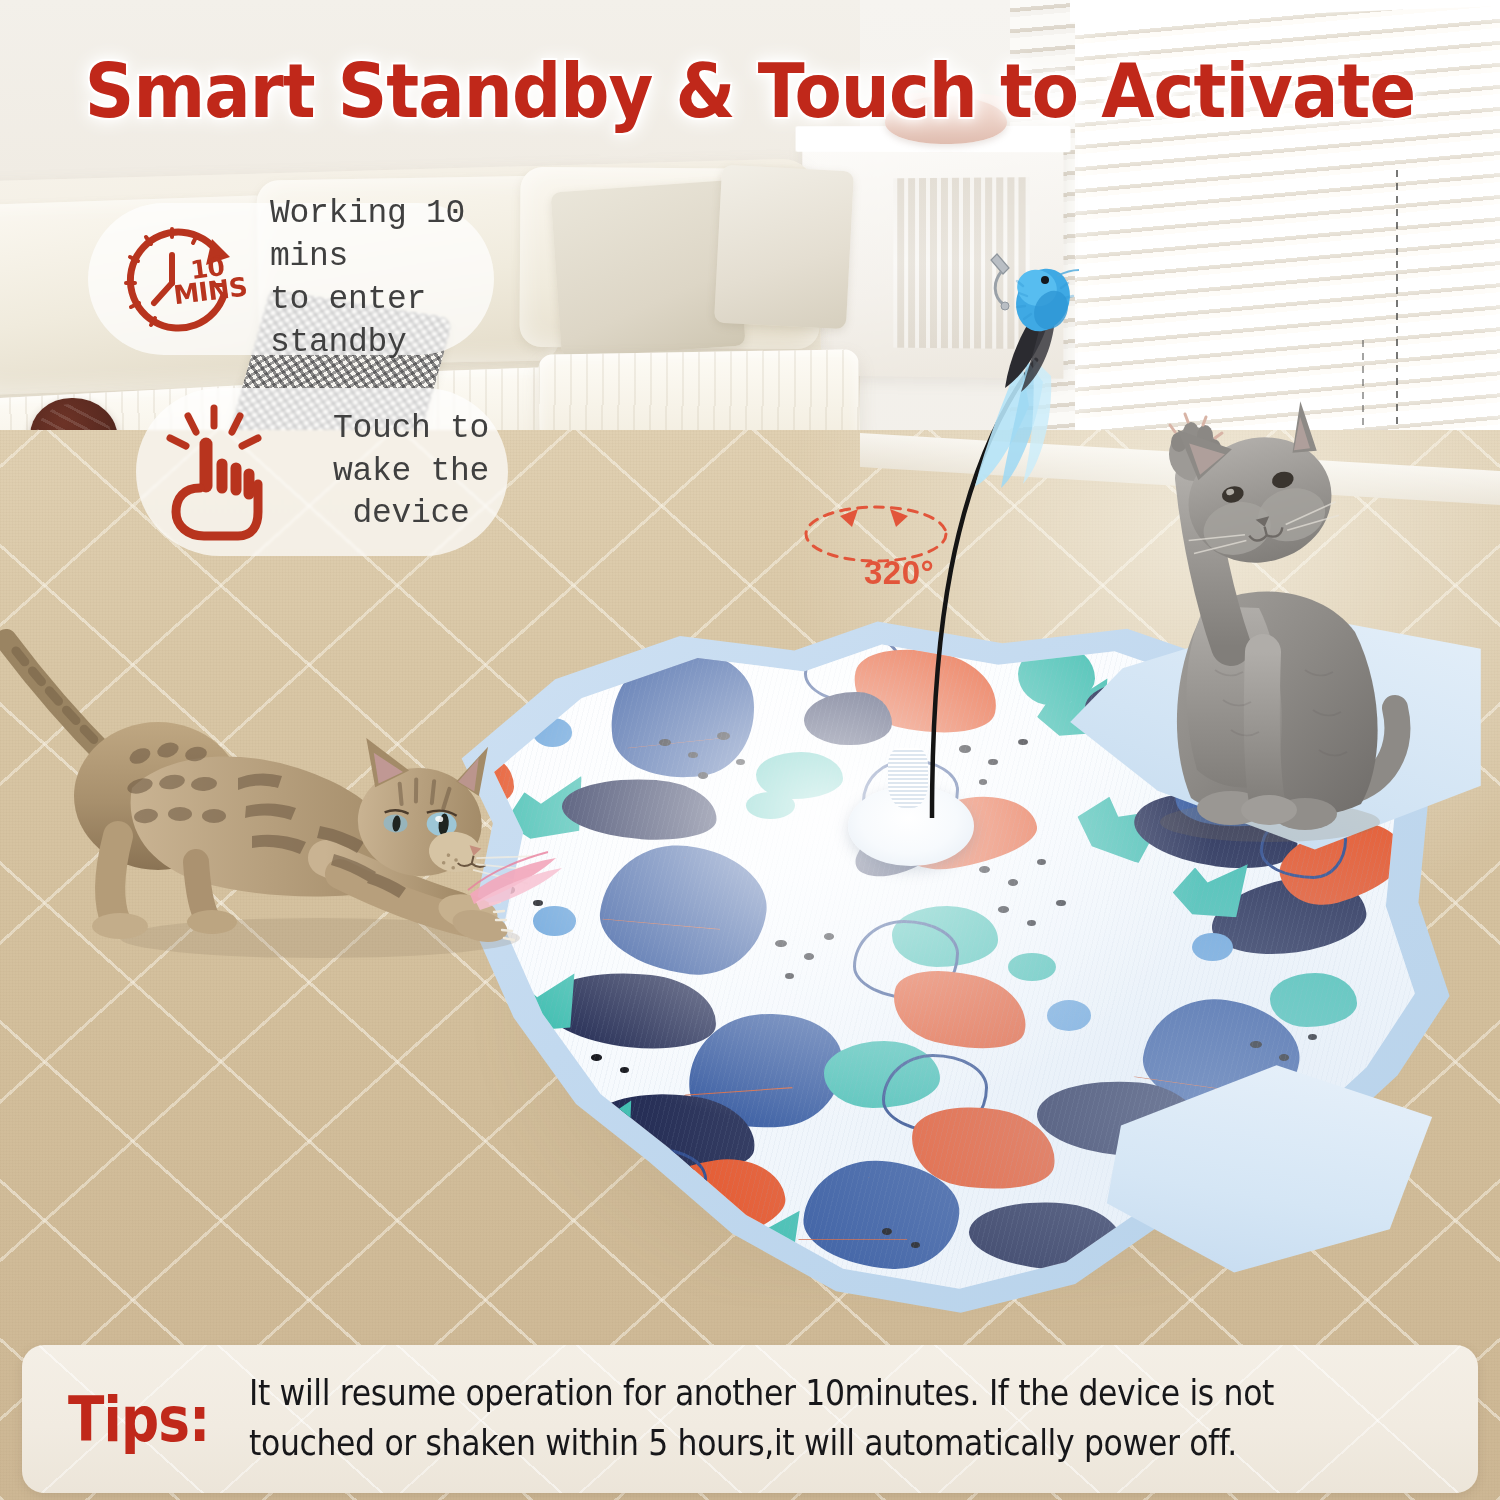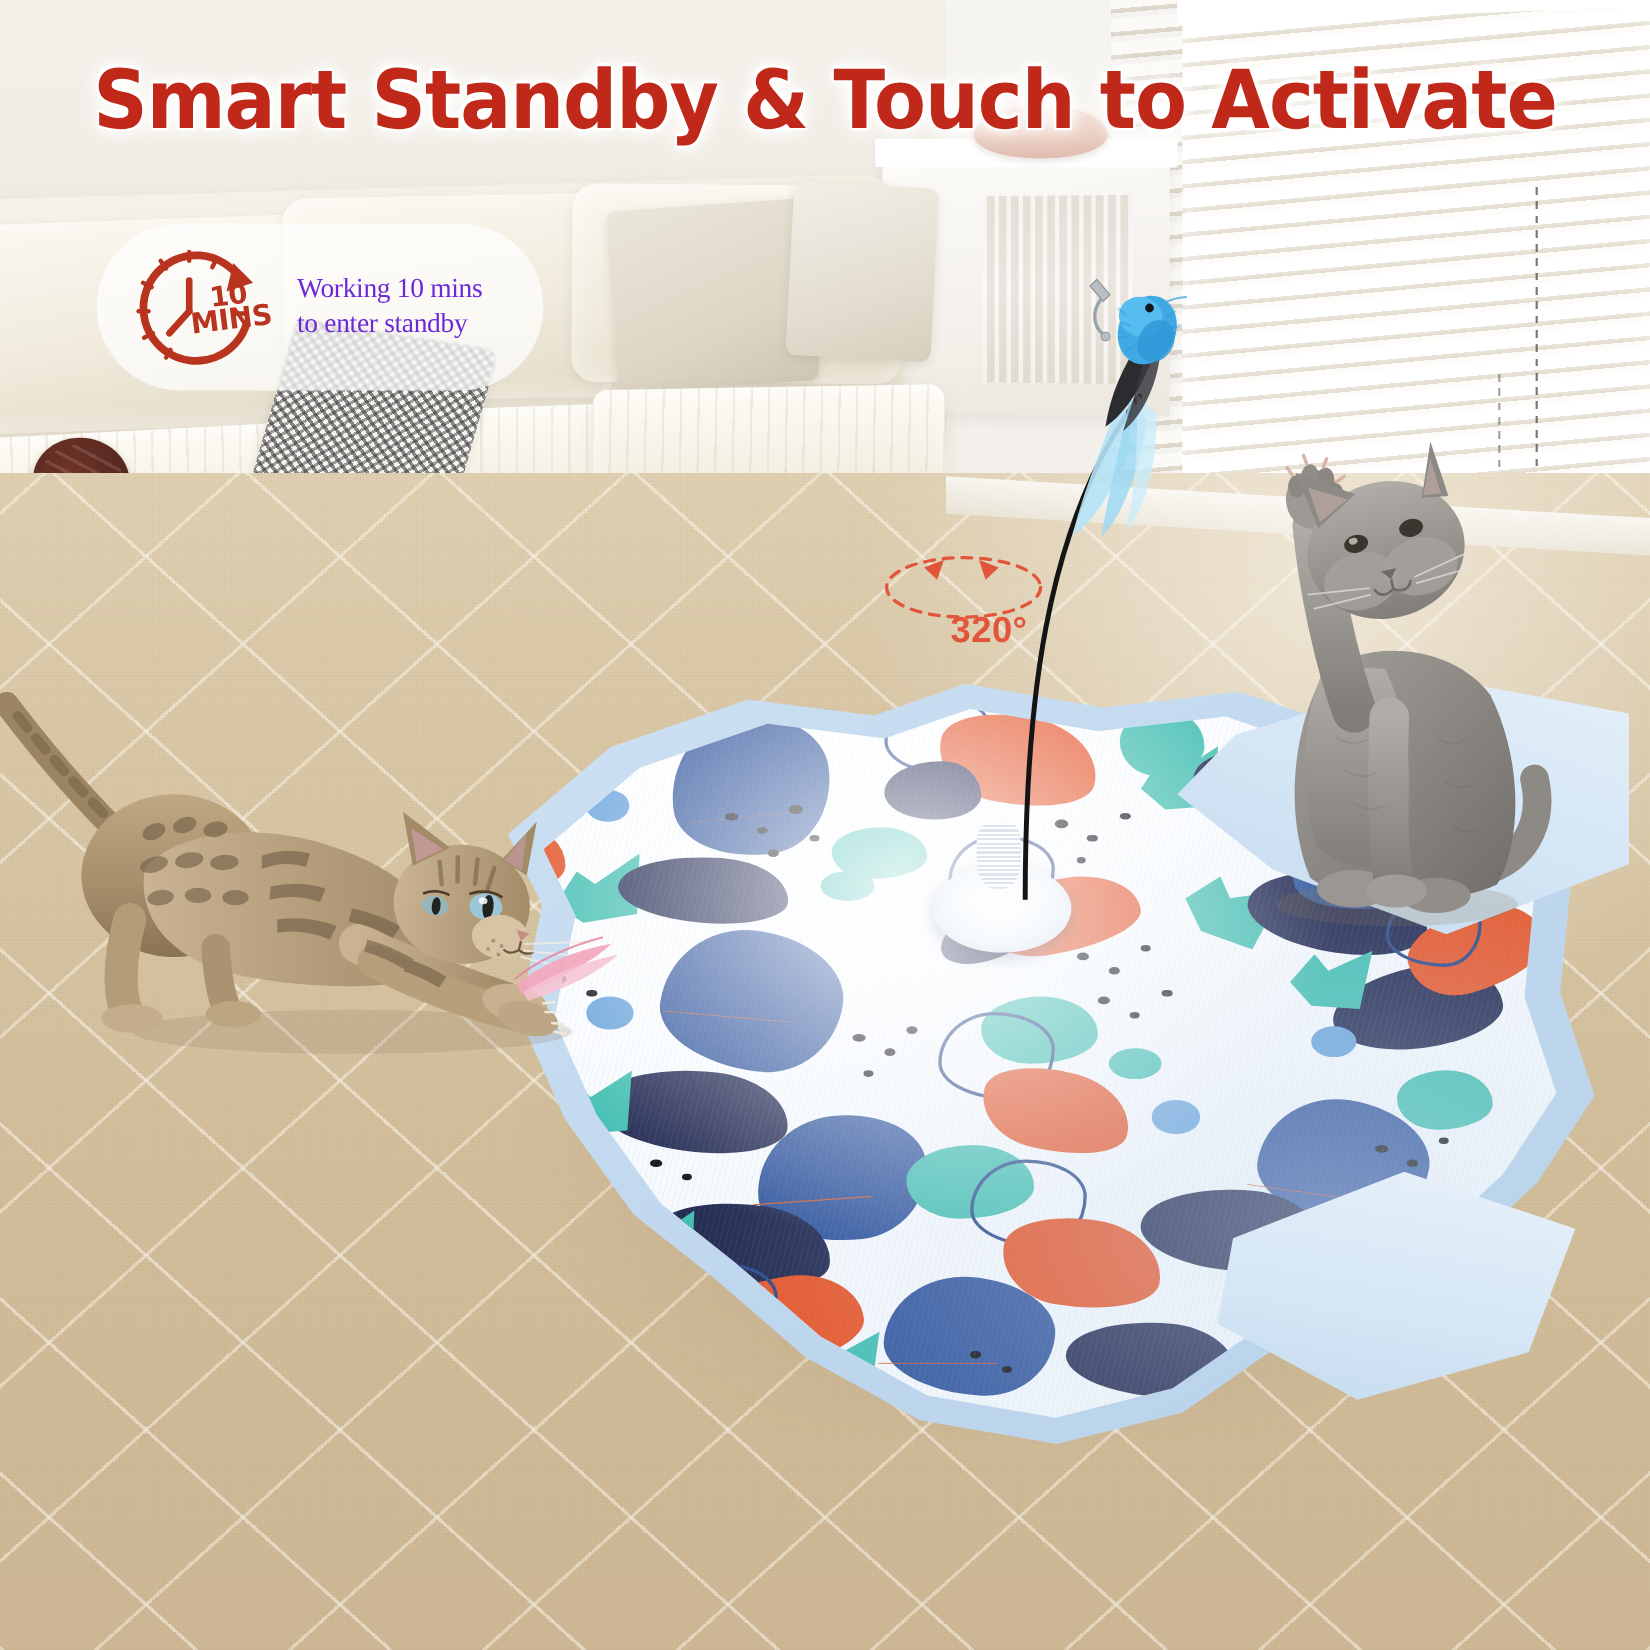--- a/index.html
+++ b/index.html
@@ -361,22 +361,22 @@
     position:absolute; display:flex; align-items:center;
     background:rgba(255,255,255,.70);
     border-radius:999px;
     z-index:55;
     backdrop-filter:blur(1px);
   }
   .badge-1 { left:88px; top:203px; width:406px; height:152px; padding-left:18px; }
   .badge-2 { left:136px; top:388px; width:372px; height:168px; padding-left:22px; }
   .badge-icon { position:relative; flex:0 0 auto; }
   .badge-text {
-    font-family:Liberation Serif, serif;
-    font-size:25px; line-height:1.30; color:#6d28d9;
+    font-family:Liberation Mono, monospace;
+    font-size:33px; line-height:1.30; color:#404040;
     white-space:pre-line; letter-spacing:-.3px;
   }
   .badge-1 .badge-text { margin-left:14px; }
   .badge-2 .badge-text { margin-left:26px; text-align:center; }
   .mins-label {
     position:absolute; left:66px; top:48px;
     color:#b8341e; font-weight:800; font-size:25px; line-height:.92;
     font-family:"DejaVu Sans", sans-serif;
     transform:rotate(-7deg); text-align:center;
     letter-spacing:-.5px;
@@ -810,15 +810,45 @@
       </svg>
       <div class="mins-label">
         <span>10</span>
         <span class="m2">MINS</span>
       </div>
     </div>
     <div class="badge-text">Working 10 mins
 to enter standby</div>
   </div>
 
-
+  <div class="badge badge-2">
+    <div class="badge-icon" style="width:130px;height:140px">
+      <svg viewBox="0 0 130 140" style="width:130px;height:140px">
+
+        <g stroke="#b8341e" stroke-width="7" stroke-linecap="round">
+          <path d="M 56 6 L 56 24"></path>
+          <path d="M 30 14 L 38 30"></path>
+          <path d="M 82 14 L 74 30"></path>
+          <path d="M 12 36 L 28 44"></path>
+          <path d="M 100 36 L 84 44"></path>
+        </g>
+
+        <path d="M 48 42 L 48 84" stroke="#b8341e" stroke-width="13" fill="none" stroke-linecap="round"></path>
+
+        <path d="M 64 62 L 64 86" stroke="#b8341e" stroke-width="11" fill="none" stroke-linecap="round"></path>
+        <path d="M 78 66 L 78 88" stroke="#b8341e" stroke-width="11" fill="none" stroke-linecap="round"></path>
+        <path d="M 91 72 L 91 92" stroke="#b8341e" stroke-width="11" fill="none" stroke-linecap="round"></path>
+
+        <path d="M 42 86 C 26 86, 18 96, 18 110 C 18 124, 30 134, 46 134
+                 L 80 134 C 94 134, 100 124, 100 110 L 100 82" stroke="#b8341e" stroke-width="9" fill="none" stroke-linecap="round" stroke-linejoin="round"></path>
+      </svg>
+    </div>
+    <div class="badge-text">Touch to
+wake the device</div>
+  </div>
+
+  <div class="tips">
+    <div class="tips-label">Tips:</div>
+    <div class="tips-text">It will resume operation for another 10minutes. If the device is not
+touched or shaken within 5 hours,it will automatically power off.</div>
+  </div>
 
 </div>
 
 </body></html>

